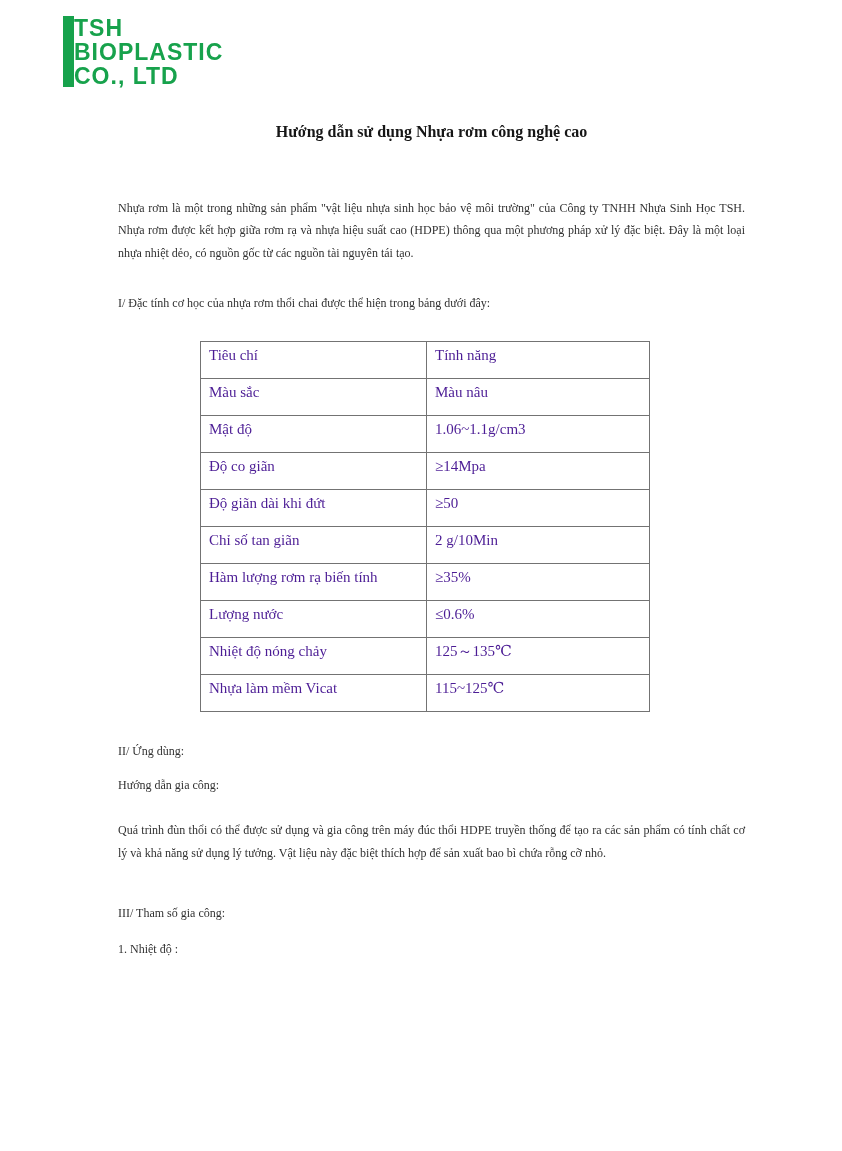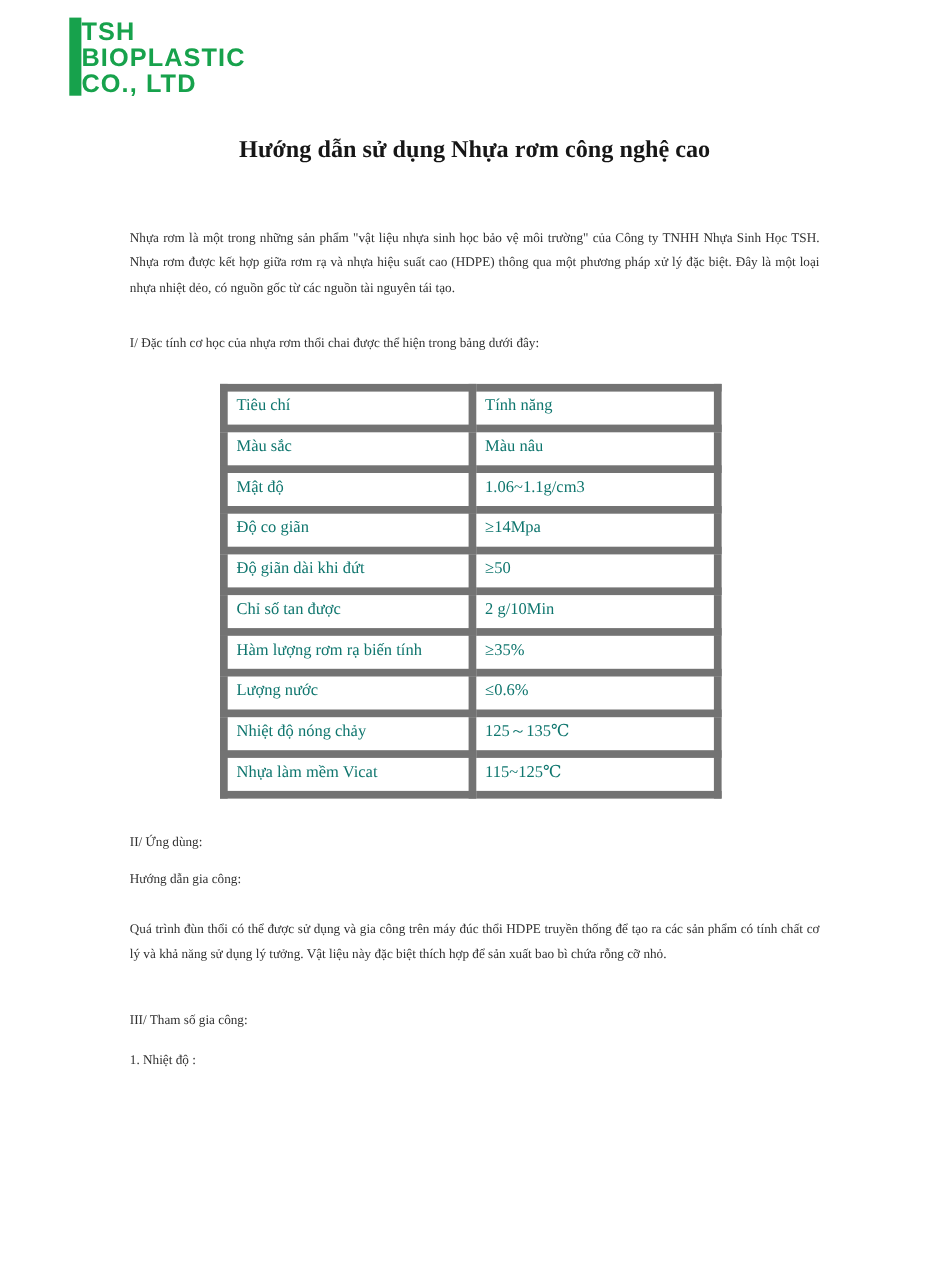--- a/index.html
+++ b/index.html
@@ -17,35 +17,35 @@
   .logo-bar { width:11px; height:71px; background:#17a24c; }
   .logo-text {
     font-family:"Liberation Sans","DejaVu Sans",sans-serif;
     font-weight:bold; font-size:23px; line-height:24px;
     letter-spacing:1px; color:#17a24c;
   }
   
   .content { position:absolute; left:118px; top:0; width:627px; }
   .title {
     margin:0; padding-top:123px;
-    font-size:22px; font-weight:bold; text-align:center; color:#161616;
+    font-size:16px; font-weight:bold; text-align:center; color:#161616;
   }
   p { margin:0; font-size:12px; line-height:22.4px; }
   .justify { text-align:justify; }
   .intro { margin-top:56px; }
   .s1 { margin-top:28px; }
   
   table.props { border-collapse:collapse; margin:26px 0 0 82px; table-layout:fixed; }
   table.props td {
-    border:7px solid #737373;
+    border:1px solid #737373;
     vertical-align:top;
     box-sizing:border-box;
     height:37px;
     padding:3px 8px 0 8px;
-    font-size:15px; line-height:21px; color:#0f766e;
+    font-size:15px; line-height:21px; color:#4c1d95;
   }
   td.c1 { width:226px; }
   td.c2 { width:223px; }
   .s2 { margin-top:28px; }
   .sub { margin-top:12px; }
   .proc { margin-top:23px; }
   .ratio { margin-top:11px; }
   .dark { color:#000; }
   .s3 { margin-top:38px; }
   .item { margin-top:13px; }
@@ -88,21 +88,21 @@
         </tr>
         <tr>
           <td class="c1">Độ co giãn</td>
           <td class="c2">≥14Mpa</td>
         </tr>
         <tr>
           <td class="c1">Độ giãn dài khi đứt</td>
           <td class="c2">≥50</td>
         </tr>
         <tr>
-          <td class="c1">Chỉ số tan được</td>
+          <td class="c1">Chỉ số tan giãn</td>
           <td class="c2">2 g/10Min</td>
         </tr>
         <tr>
           <td class="c1">Hàm lượng rơm rạ biến tính</td>
           <td class="c2">≥35%</td>
         </tr>
         <tr>
           <td class="c1">Lượng nước</td>
           <td class="c2">≤0.6%</td>
         </tr>

